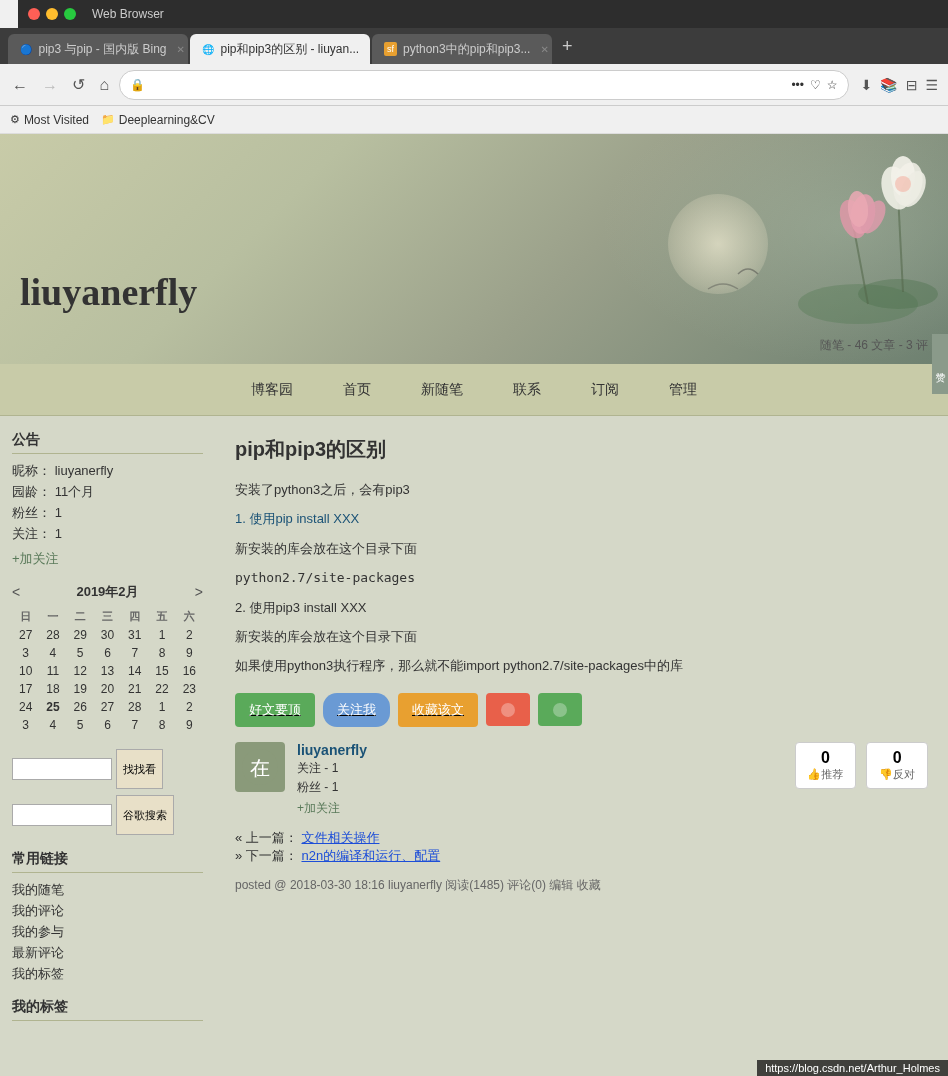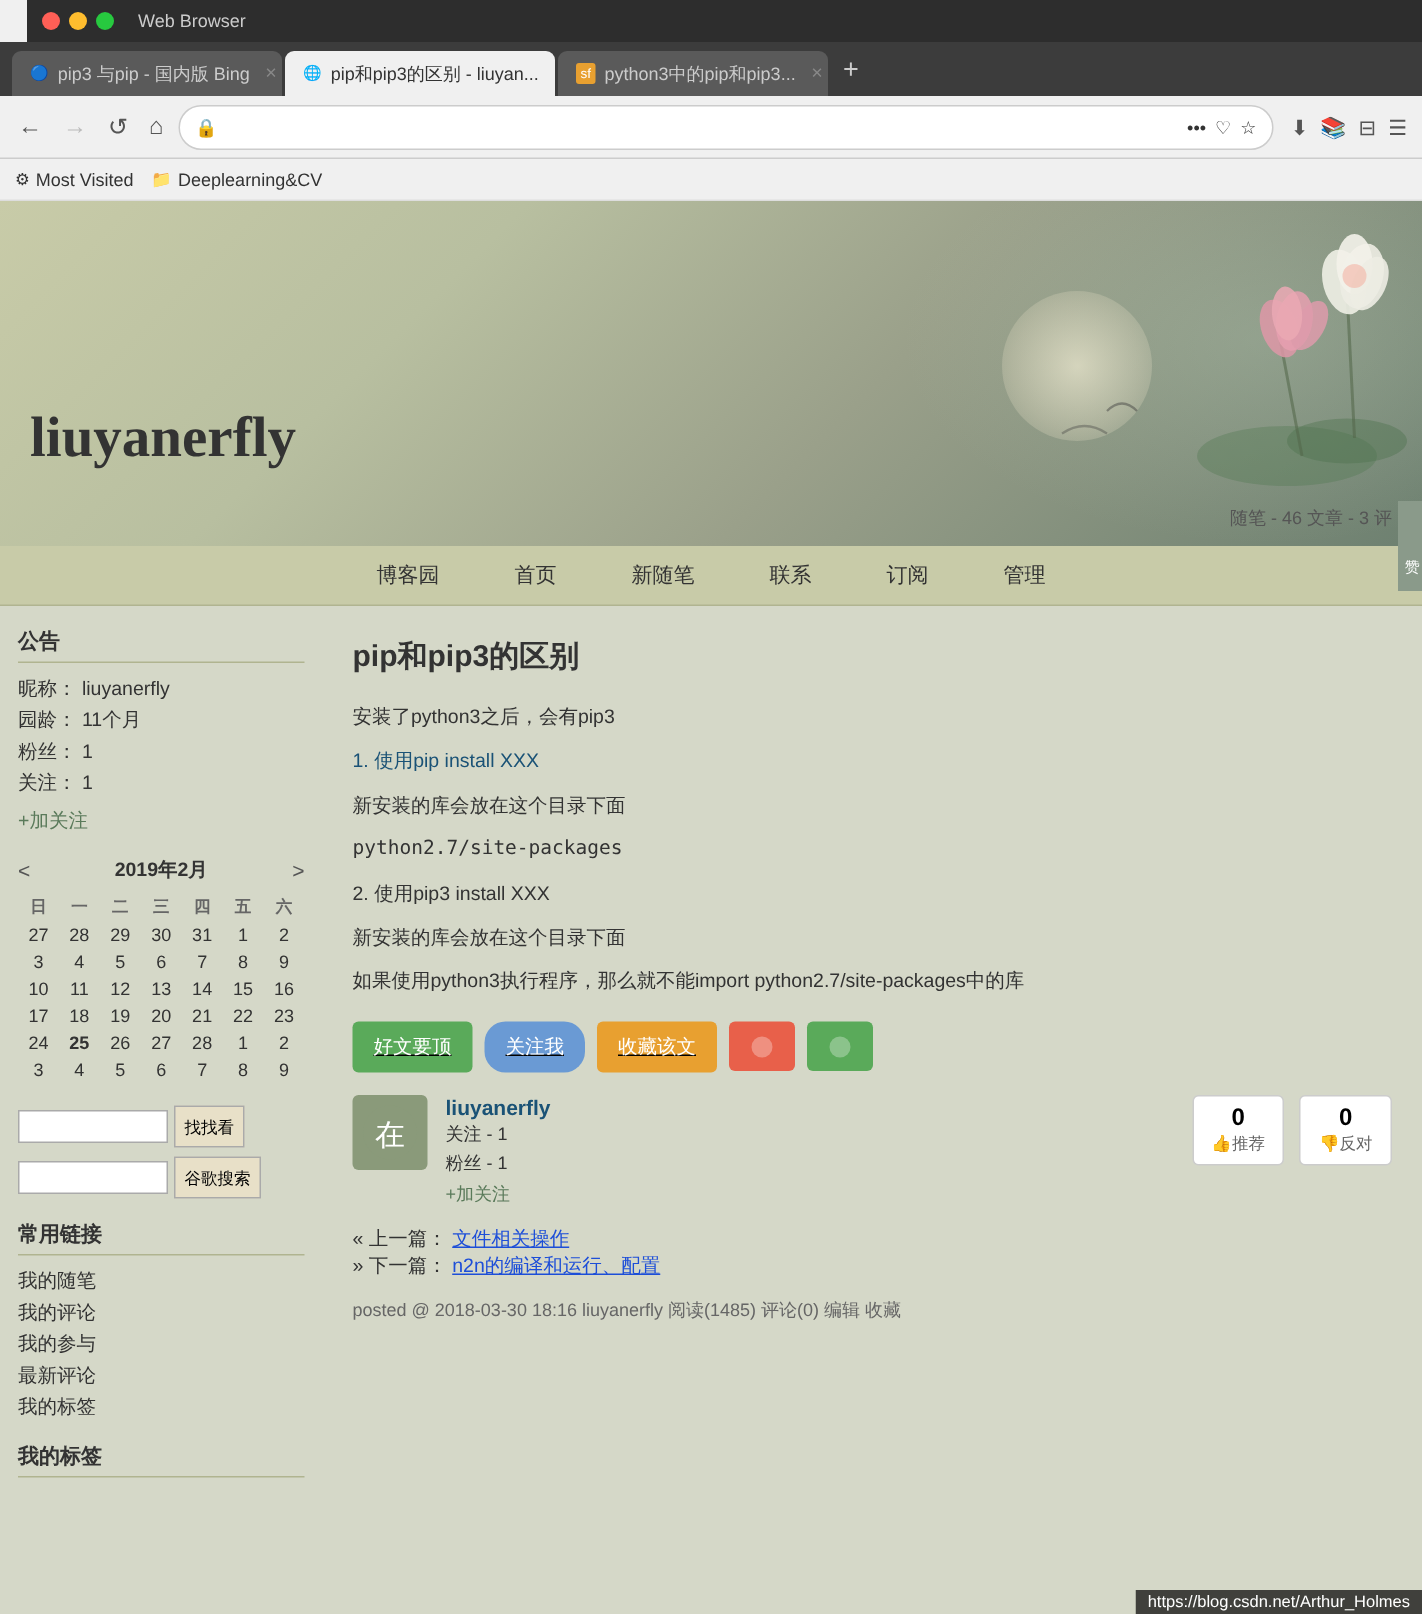--- a/index.html
+++ b/index.html
@@ -147,21 +147,21 @@
       height: 60px;
       display: flex; align-items: center; justify-content: center;
       writing-mode: vertical-rl;
       font-size: 10px; color: white;
       cursor: pointer;
     }
 
     
     .blog-nav {
       background: #c8cba8;
-      height: 40px;
+      height: 52px;
       display: flex;
       align-items: center;
       justify-content: center;
       gap: 50px;
       border-bottom: 1px solid #b0b490;
     }
     .blog-nav-item { font-size: 14px; color: #333; cursor: pointer; text-decoration: none; }
 
     
     .main-layout {
@@ -188,21 +188,21 @@
     .calendar-header { display: flex; align-items: center; justify-content: space-between; margin-bottom: 6px; font-size: 13px; font-weight: bold; }
     .cal-nav { cursor: pointer; color: #555; background: none; border: none; font-size: 14px; }
     .calendar th { text-align: center; padding: 2px; font-size: 11px; color: #666; }
     .calendar td { text-align: center; padding: 2px 1px; font-size: 12px; color: #333; }
     .cal-today { color: #cc0000; font-weight: bold; }
     .cal-other { color: #999; }
 
     
     .search-row { display: flex; gap: 4px; margin-bottom: 6px; align-items: center; }
     .search-input { width: 100px; height: 22px; border: 1px solid #aaa; padding: 2px 4px; font-size: 12px; background: white; }
-    .search-btn { height: 28px; padding: 0 6px; font-size: 11px; background: #e8e0c8; border: 1px solid #aaa; cursor: pointer; white-space: nowrap; }
+    .search-btn { height: 40px; padding: 0 6px; font-size: 11px; background: #e8e0c8; border: 1px solid #aaa; cursor: pointer; white-space: nowrap; }
 
     
     .link-item { display: block; color: #333; text-decoration: none; margin: 3px 0; font-size: 13px; cursor: pointer; }
 
     
     .main-content {
       flex: 1;
       padding: 20px 20px 10px 20px;
       overflow: hidden;
     }

